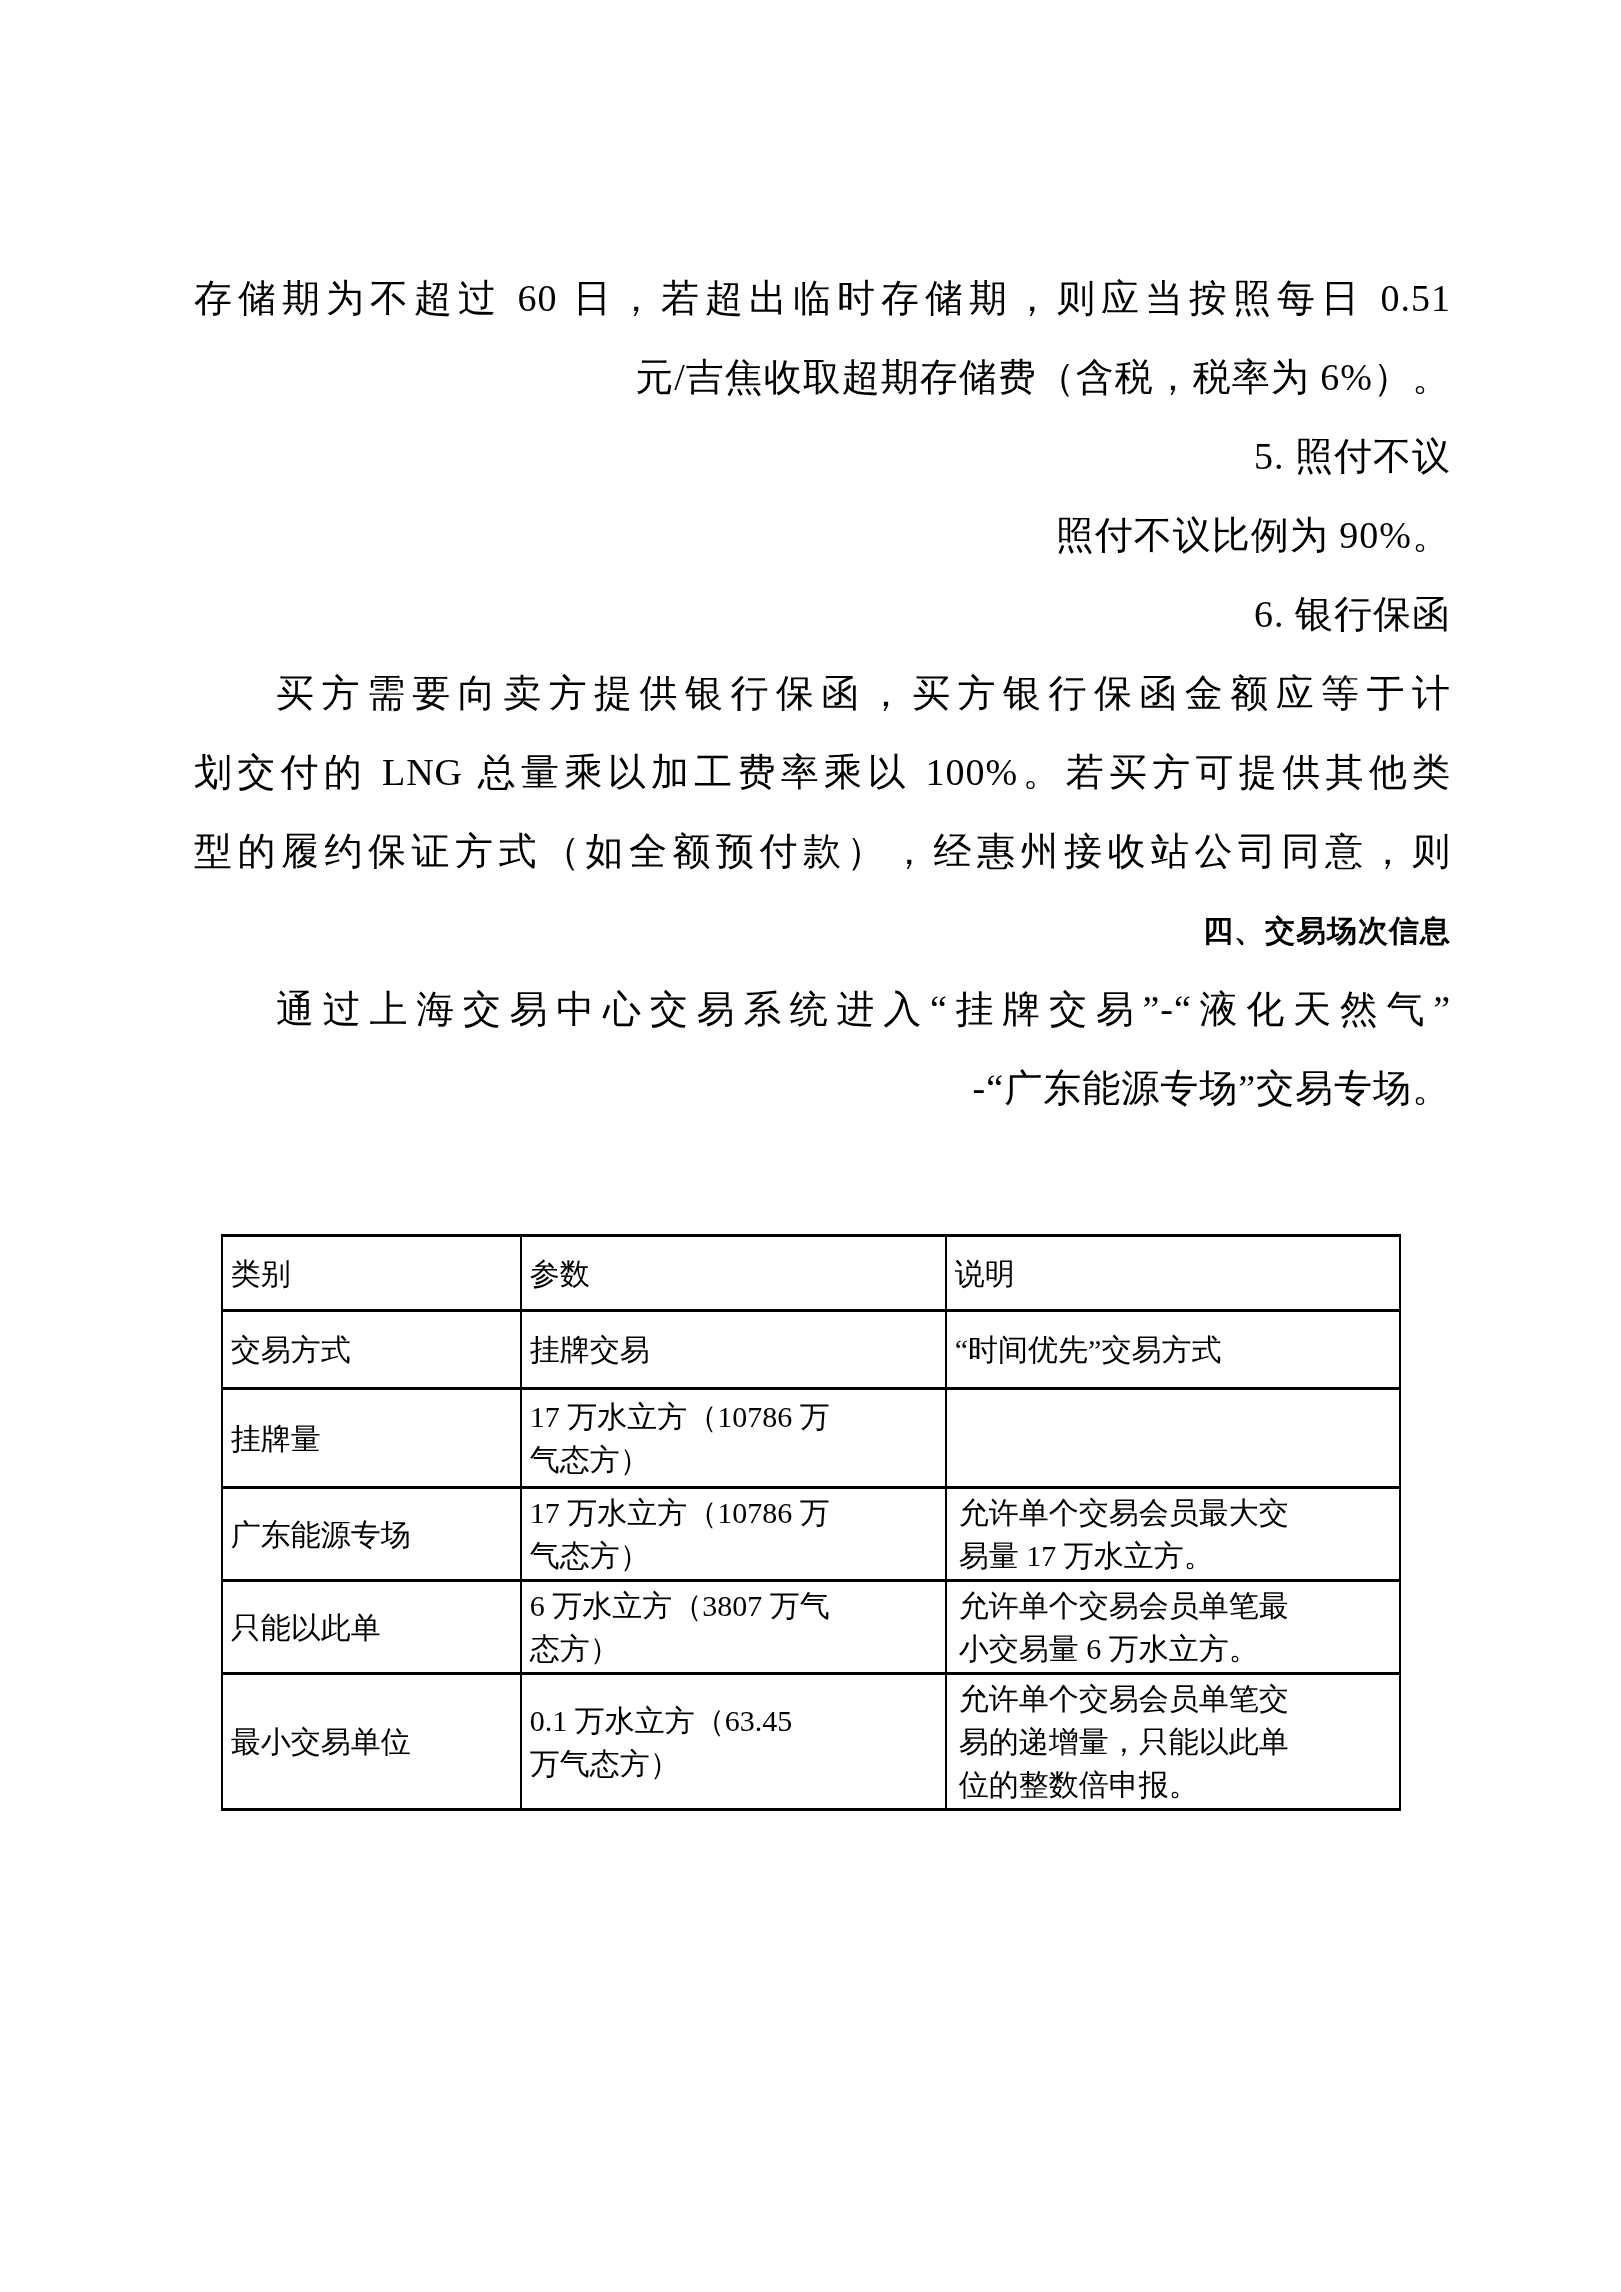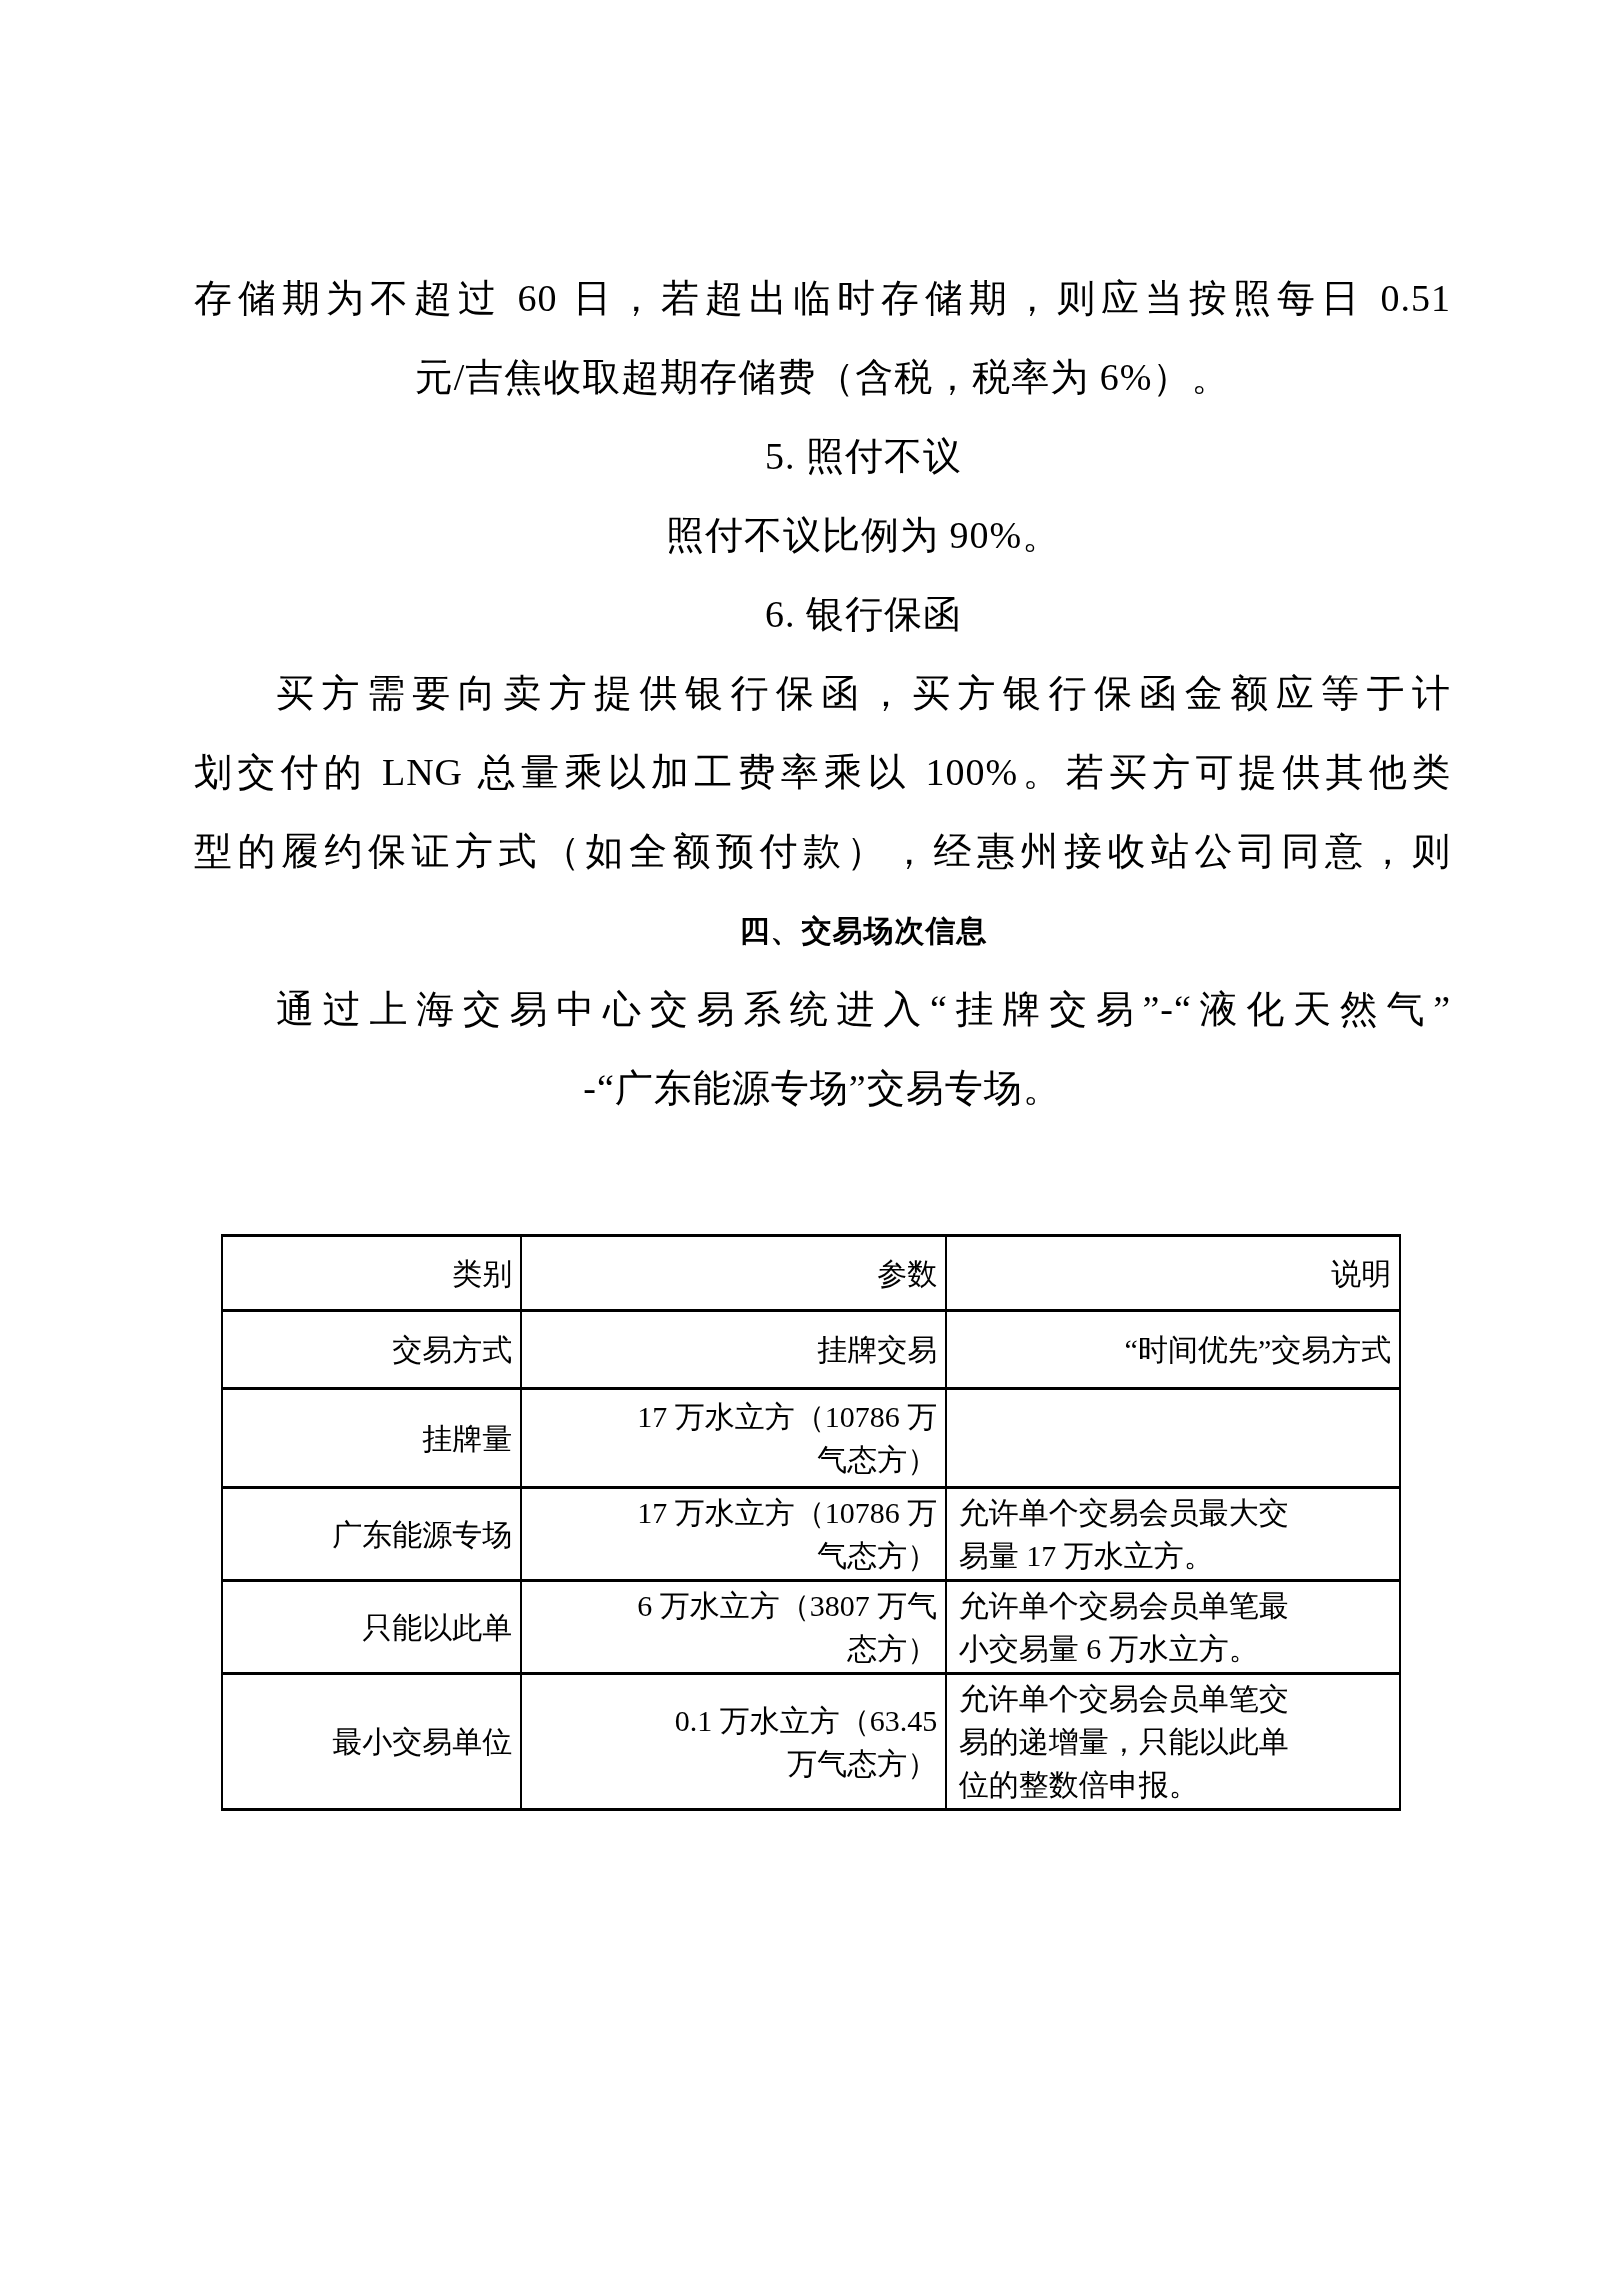--- a/index.html
+++ b/index.html
@@ -20,21 +20,21 @@
     position: absolute;
     left: 194px;
     top: 259px;
     width: 1257px;
   }
   .line {
     font-size: 38px;
     line-height: 79px;
     height: 79px;
     white-space: nowrap;
-    text-align: center;
+    text-align: right;
     letter-spacing: 1px;
   }
   .line.justify {
     white-space: normal;
     text-align: justify;
     text-align-last: justify;
   }
   .line.indent {
     text-indent: 82px;
   }
@@ -57,21 +57,21 @@
   table.info-table col.c2 { width: 425px; }
   table.info-table col.c3 { width: 454px; }
   table.info-table th,
   table.info-table td {
     border: 2.9px solid #000000;
     border-top-width: 3.9px;
     border-bottom-width: 3.9px;
     font-weight: normal;
     vertical-align: middle;
     padding: 2px 7.8px;
-    text-align: right;
+    text-align: left;
     white-space: pre-line;
     overflow: hidden;
   }
   table.info-table tr:nth-child(1) { height: 75px; }
   table.info-table tr:nth-child(2) { height: 78px; }
   table.info-table tr:nth-child(3) { height: 99px; }
   table.info-table tr:nth-child(4) { height: 89px; }
   table.info-table tr:nth-child(5) { height: 88px; }
   table.info-table tr:nth-child(6) { height: 132px; }
   table.info-table td.desc-left {

